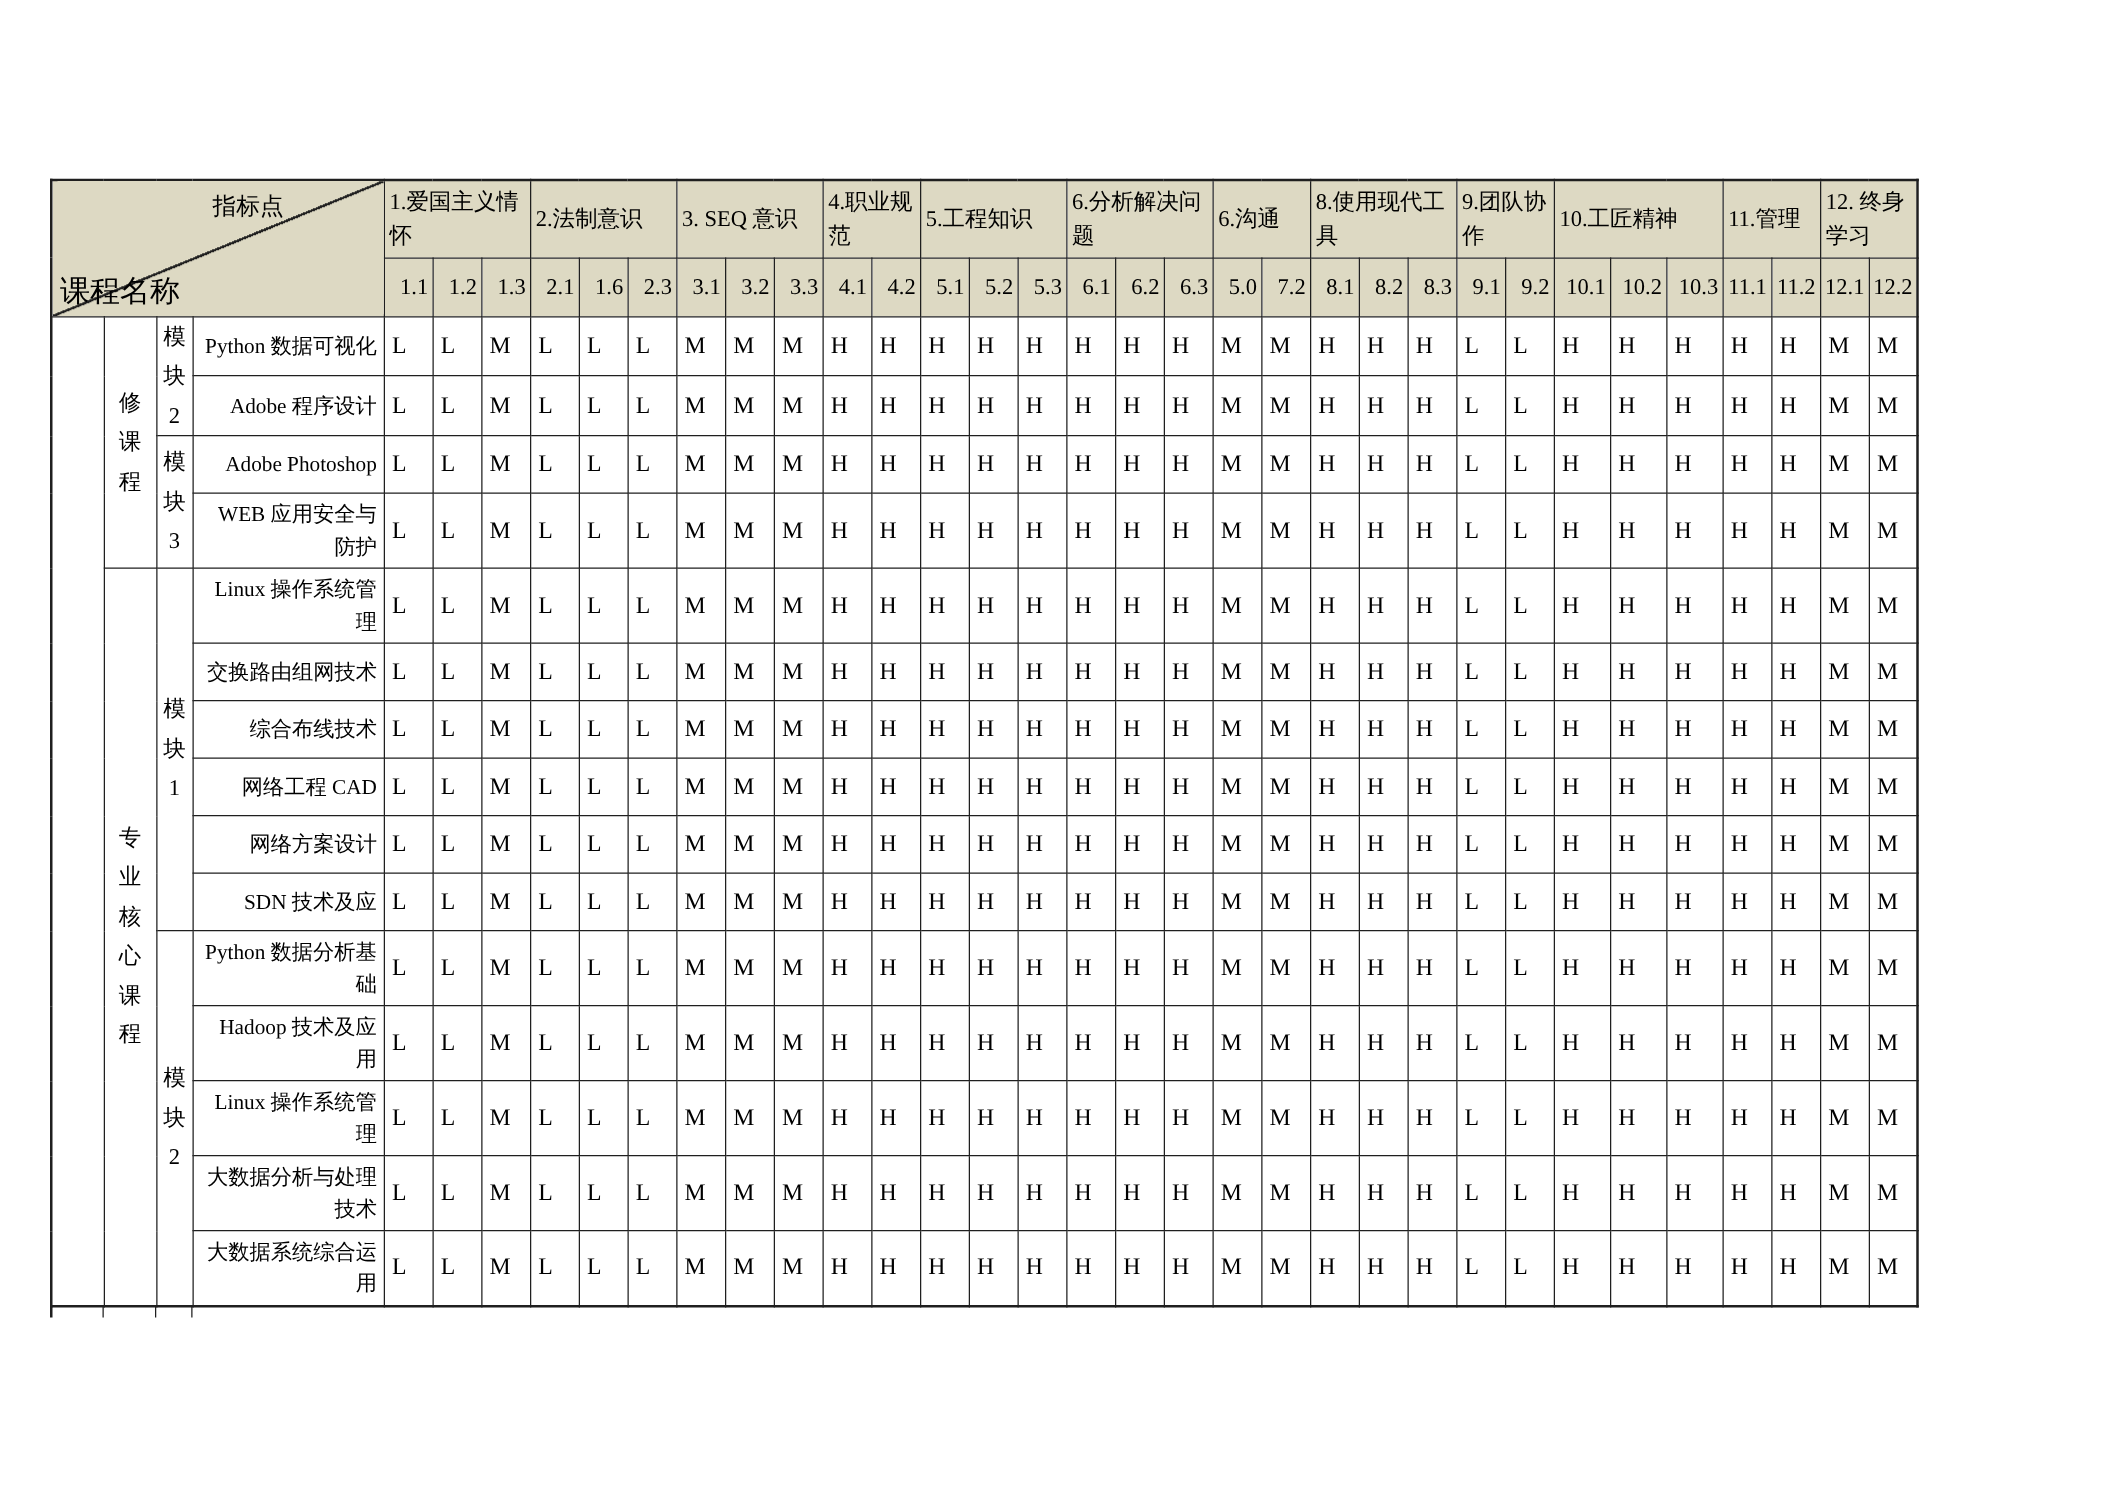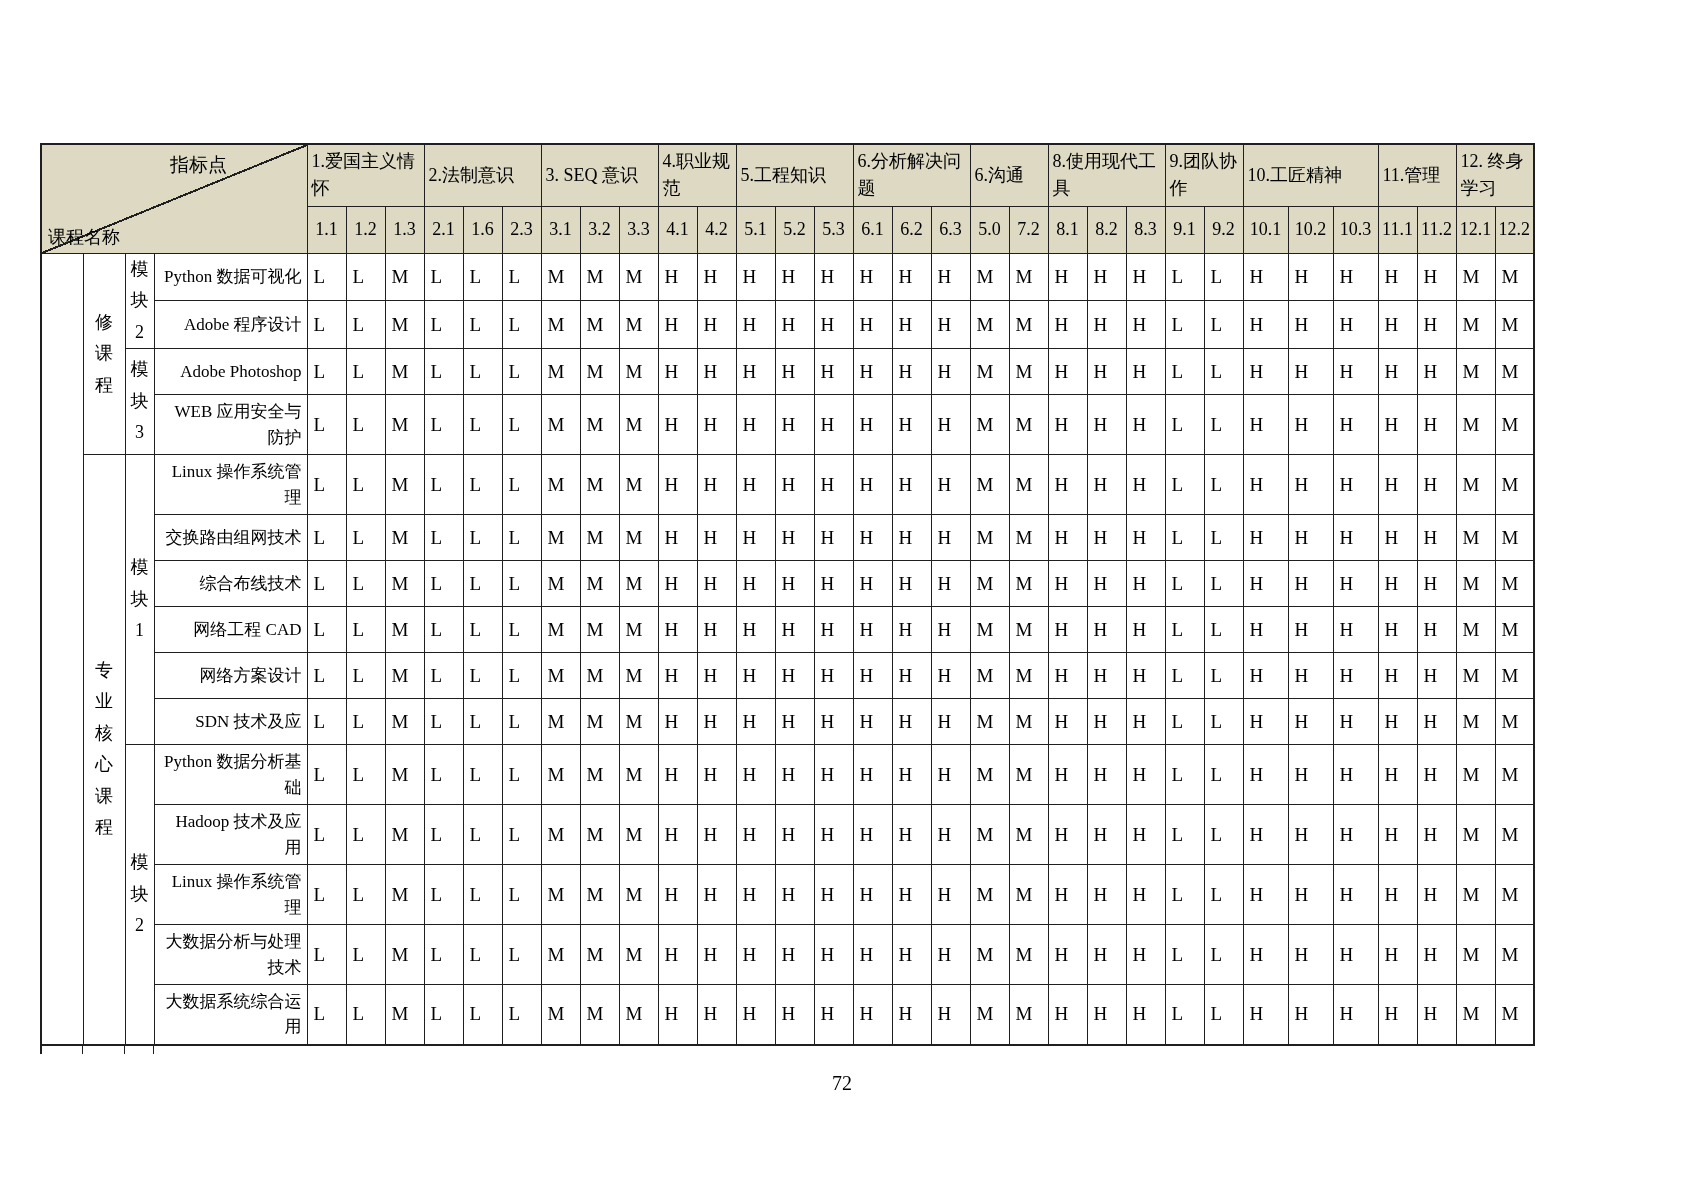--- a/index.html
+++ b/index.html
@@ -26,31 +26,31 @@
   tr.hdr-group { height:62px; }
   tr.hdr-sub { height:47px; }
   tr.short { height:46px; }
   tr.tall { height:60px; }
   td.gsep { border-left-width:2px; }
   td.group {
     text-align:left; padding:2px 4px;
     font-size:18px; line-height:1.5;
     white-space:pre-line;
   }
-  td.sub { padding:2px 3px; font-size:18px; text-align:center; }
+  td.sub { padding:2px 3px; font-size:18px; text-align:right; }
   td.corner { position:relative; padding:0;
     background-color:#ddd9c3;
     background-image:linear-gradient(to bottom right,
       rgba(0,0,0,0) calc(50% - 1px),
       #1f1f1f calc(50% - 1px),
       #1f1f1f calc(50% + 1px),
       rgba(0,0,0,0) calc(50% + 1px));
   }
   .corner-top { position:absolute; top:7px; left:128px; font-size:19px; }
-  .corner-bottom { position:absolute; bottom:4px; left:6px; font-size:18px; }
+  .corner-bottom { position:absolute; bottom:4px; left:6px; font-size:24px; }
   td.colA { background:#ffffff; }
   td.cat, td.mod {
     background:#ffffff; text-align:center;
     font-size:18px; line-height:1.75;
     white-space:pre-line;
   }
   td.course {
     background:#ffffff; text-align:right;
     font-size:17px; line-height:1.5;
     padding:3px 5px; white-space:pre-line;
@@ -708,14 +708,13 @@
           <td class="val">M</td>
         </tr>
       </tbody>
     </table>
   <div class="tail" id="tail" style="left: 40px; top: 1045px;">
       <div class="tail-line" style="left: 0px; width: 2px;"></div>
       <div class="tail-line" style="left: 42px;"></div>
       <div class="tail-line" style="left: 84px;"></div>
       <div class="tail-line" style="left: 113px;"></div>
     </div>
-  <div class="page-number">72</div>
 </div>
 
 </body></html>

